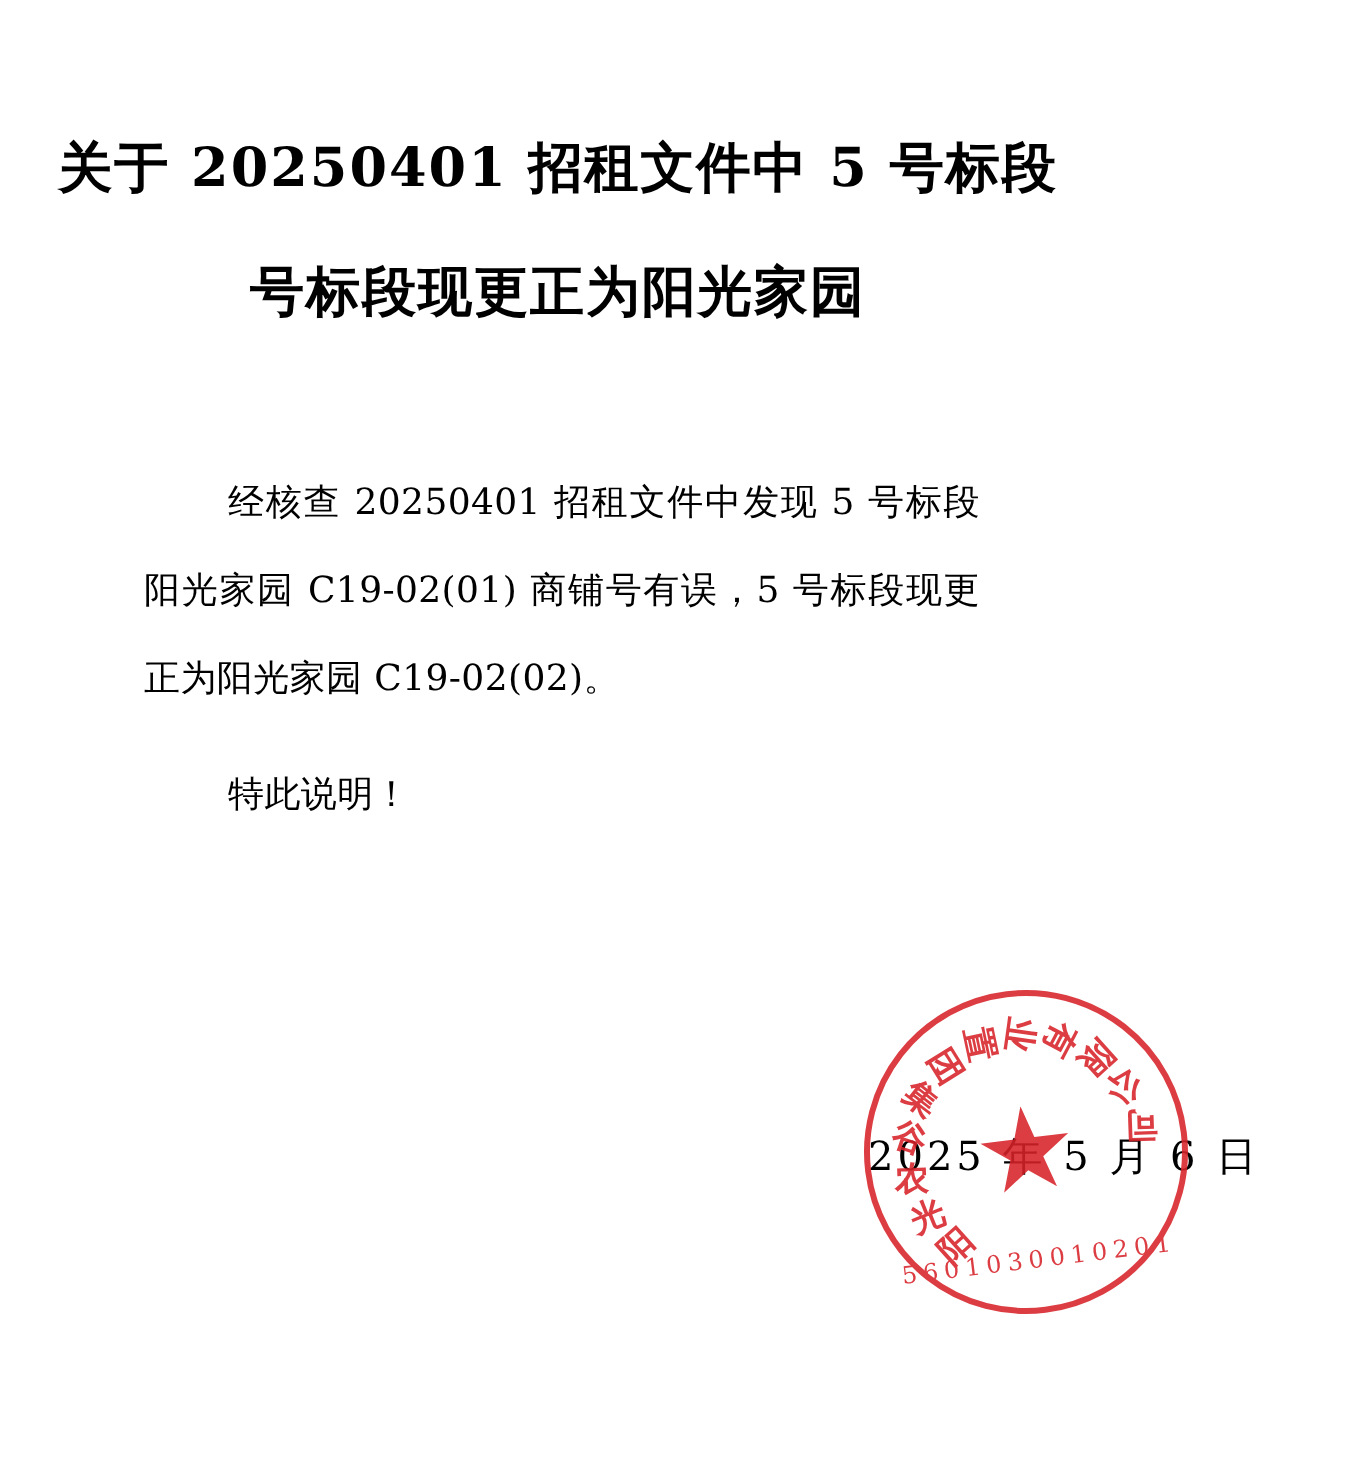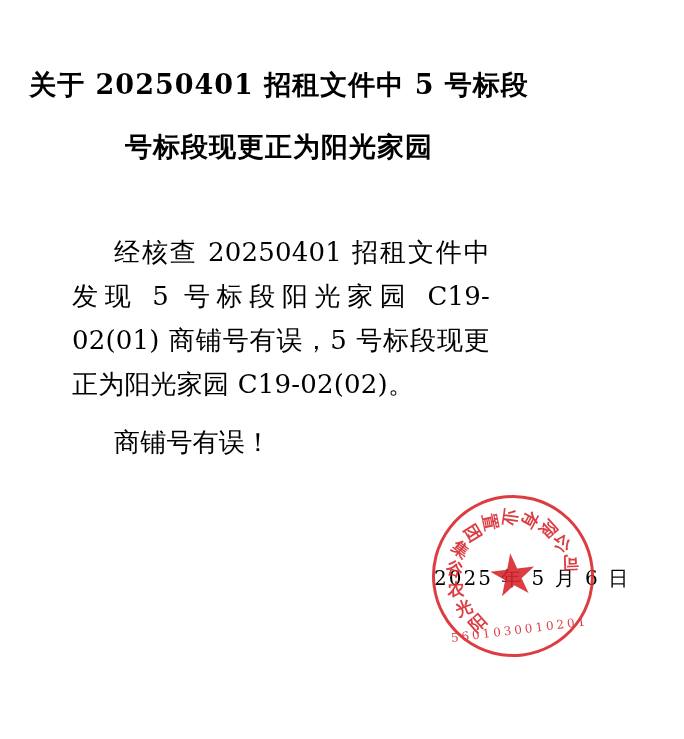--- a/index.html
+++ b/index.html
@@ -31,21 +31,21 @@
     font-weight: bold;
     letter-spacing: 1px;
     line-height: 62px;
     font-family: "DejaVu Serif", "Liberation Serif", serif;
   }
   .body-block {
     margin-top: 52px;
     padding: 0 68px 0 72px;
   }
   .para {
-    font-size: 26px;
+    font-size: 18px;
     line-height: 44px;
     text-align: justify;
     text-justify: inter-ideograph;
     font-family: "DejaVu Serif", "Liberation Serif", serif;
     letter-spacing: 0.2px;
   }
   .para.indent {
     text-indent: 42px;
   }
   .para.second {
@@ -125,21 +125,21 @@
 
 <div class="page">
 
   <div class="title-block">
     <div class="title-line">关于 20250401 招租文件中 5 号标段</div>
     <div class="title-line">号标段现更正为阳光家园</div>
   </div>
 
   <div class="body-block">
     <div class="para indent">经核查 20250401 招租文件中发现 5 号标段阳光家园 C19-02(01) 商铺号有误，5 号标段现更正为阳光家园 C19-02(02)。</div>
-    <div class="para indent second">商铺号有误！</div>
+    <div class="para indent second">特此说明！</div>
   </div>
 
   <div class="date-line">2025 年 5 月 6 日</div>
 
   <div class="seal">
     <div class="seal-inner">
       <div class="seal-star"></div>
       <div class="seal-text">
         <span style="transform: rotate(-125deg) translate(0, -66px) rotate(90deg);">阳</span>
         <span style="transform: rotate(-105deg) translate(0, -66px) rotate(90deg);">光</span>

